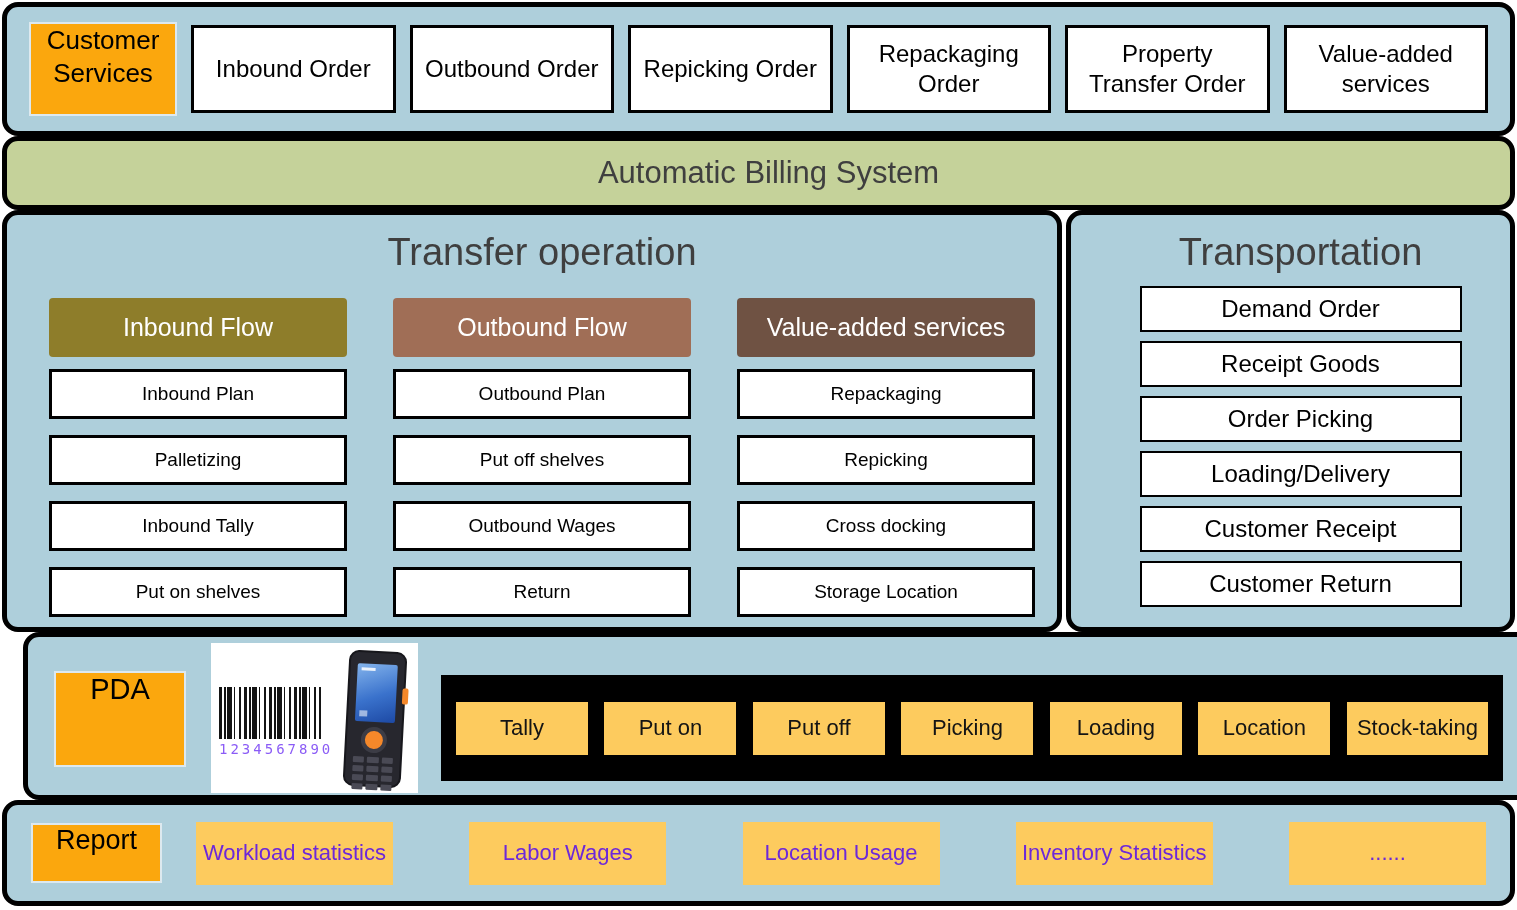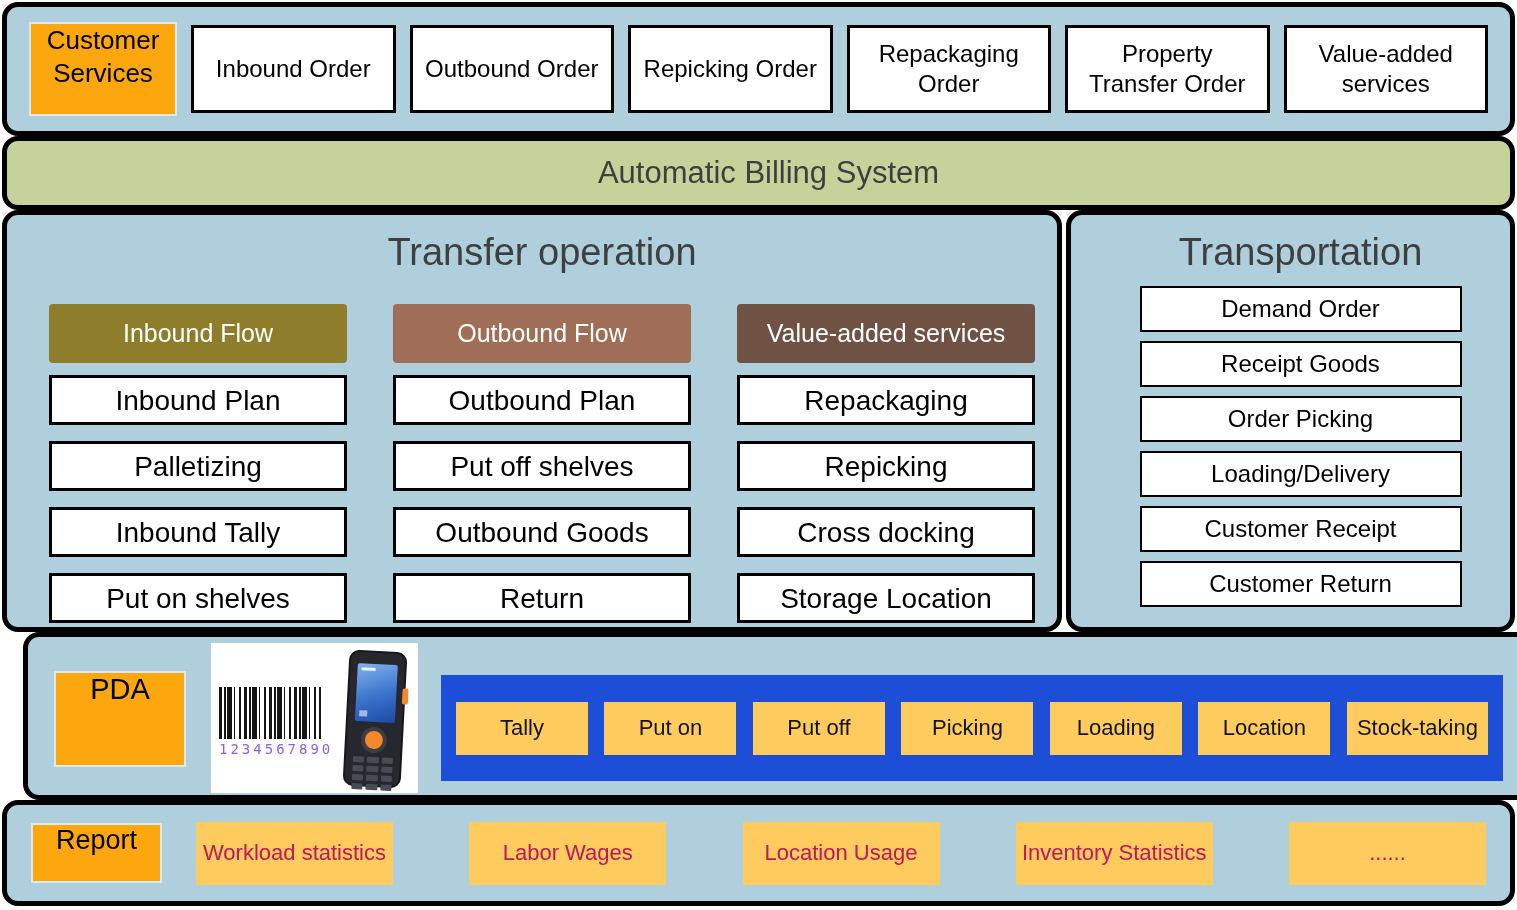--- a/index.html
+++ b/index.html
@@ -19,25 +19,25 @@
   .cs-box{width:148px;height:94px;font-size:26px;line-height:1.25;flex:0 0 auto;}
 
   .white-box{background:#fff;border:3px solid #000;display:flex;align-items:center;justify-content:center;
              text-align:center;color:#000;box-sizing:border-box;line-height:1.25;}
   .top-item{flex:1 1 0;height:88px;font-size:24px;padding:0 10px;}
 
   .billing-title{font-size:31px;color:#3f3f3f;}
 
   .panel-title{text-align:center;font-size:38px;color:#3f3f3f;margin-top:16px;}
 
-  .wh-cols{display:flex;justify-content:space-between;padding:0 22px;margin-top:30px;gap:46px;}
+  .wh-cols{display:flex;justify-content:space-between;padding:0 22px;margin-top:24px;gap:46px;}
   .wh-col{width:319px;display:flex;flex-direction:column;}
   .col-header{height:59px;border-radius:4px;display:flex;align-items:center;justify-content:center;
               color:#fff;font-size:25px;margin-bottom:12px;}
-  .wh-item{height:50px;font-size:28px;margin-bottom:16px;}
+  .wh-item{height:50px;font-size:19px;margin-bottom:16px;}
 
   .tr-list{width:322px;margin:12px auto 0;display:flex;flex-direction:column;}
   .tr-item{height:46px;border-width:2px;font-size:24px;margin-bottom:9px;}
 
   .pda-box{position:absolute;left:26px;top:34px;width:132px;height:96px;font-size:29px;}
   .img-area{position:absolute;left:183px;top:6px;width:207px;height:150px;background:#fff;}
   .barcode{position:absolute;left:8px;top:44px;width:102px;height:52px;
            background:repeating-linear-gradient(90deg,#141414 0 3px,#fff 3px 5px,#141414 5px 7px,#fff 7px 8px,
            #141414 8px 13px,#fff 13px 15px,#141414 15px 16px,#fff 16px 20px,#141414 20px 22px,#fff 22px 25px);}
   .barcode-digits{position:absolute;left:8px;top:98px;width:102px;text-align:center;
@@ -46,29 +46,29 @@
           border:2px solid #17171c;border-radius:10px;transform:rotate(3deg);box-sizing:border-box;}
   .device .screen{margin:11px auto 0;width:40px;height:58px;border-radius:2px;
                   background:linear-gradient(160deg,#84b4ec 0%,#3a72cc 55%,#1d49a4 100%);position:relative;}
   .device .screen i{position:absolute;left:4px;top:4px;width:14px;height:3px;background:rgba(255,255,255,.85);}
   .device .screen b{position:absolute;left:4px;bottom:5px;width:8px;height:6px;background:rgba(255,255,255,.55);}
   .device .dpad{width:18px;height:18px;border-radius:50%;background:#f5882a;border:4px solid #3c3c45;margin:5px auto 4px;}
   .device .keys{display:grid;grid-template-columns:repeat(3,1fr);gap:3px;padding:0 7px;}
   .device .keys span{height:6px;background:#4a4a55;border-radius:1px;}
   .device .side{position:absolute;right:-5px;top:34px;width:6px;height:16px;background:#f5882a;border-radius:2px;}
 
-  .pda-panel{position:absolute;left:413px;top:38px;right:28px;height:106px;background:#1d4ed8;
+  .pda-panel{position:absolute;left:413px;top:38px;right:28px;height:106px;background:#000000;
              display:flex;align-items:center;justify-content:space-between;padding:0 15px;box-sizing:border-box;}
   .pda-btn{min-width:132px;height:53px;background:#fdcb5e;display:flex;align-items:center;justify-content:center;
            font-size:22px;color:#141414;padding:0 10px;box-sizing:border-box;}
 
   .report-box{width:131px;height:60px;font-size:27px;flex:0 0 auto;}
   .report-items{flex:1;display:flex;justify-content:space-between;margin-left:34px;}
   .report-item{width:197px;height:63px;background:#fdcb5e;display:flex;align-items:center;justify-content:center;
-               text-align:center;font-size:22px;line-height:1.35;color:#be185d;}
+               text-align:center;font-size:22px;line-height:1.35;color:#6d28d9;}
 </style>
 </head>
 <body>
 
 <div id="stage">
 
   <div class="band band-top">
     <div class="accent-box cs-box">
       <span>Customer Services</span>
     </div>
@@ -122,21 +122,21 @@
         <div class="col-header" style="background-color: rgb(160, 110, 86); text-align: center;">
           <span>Outbound Flow</span>
         </div>
         <div class="white-box wh-item">
           <span>Outbound Plan</span>
         </div>
         <div class="white-box wh-item">
           <span>Put off shelves</span>
         </div>
         <div class="white-box wh-item">
-          <span>Outbound Goods</span>
+          <span>Outbound Wages</span>
         </div>
         <div class="white-box wh-item">
           <span>Return</span>
         </div>
       </div>
 
       <div class="wh-col">
         <div class="col-header" style="background-color: rgb(111, 82, 67);">
           <span>Value-added services</span>
         </div>

